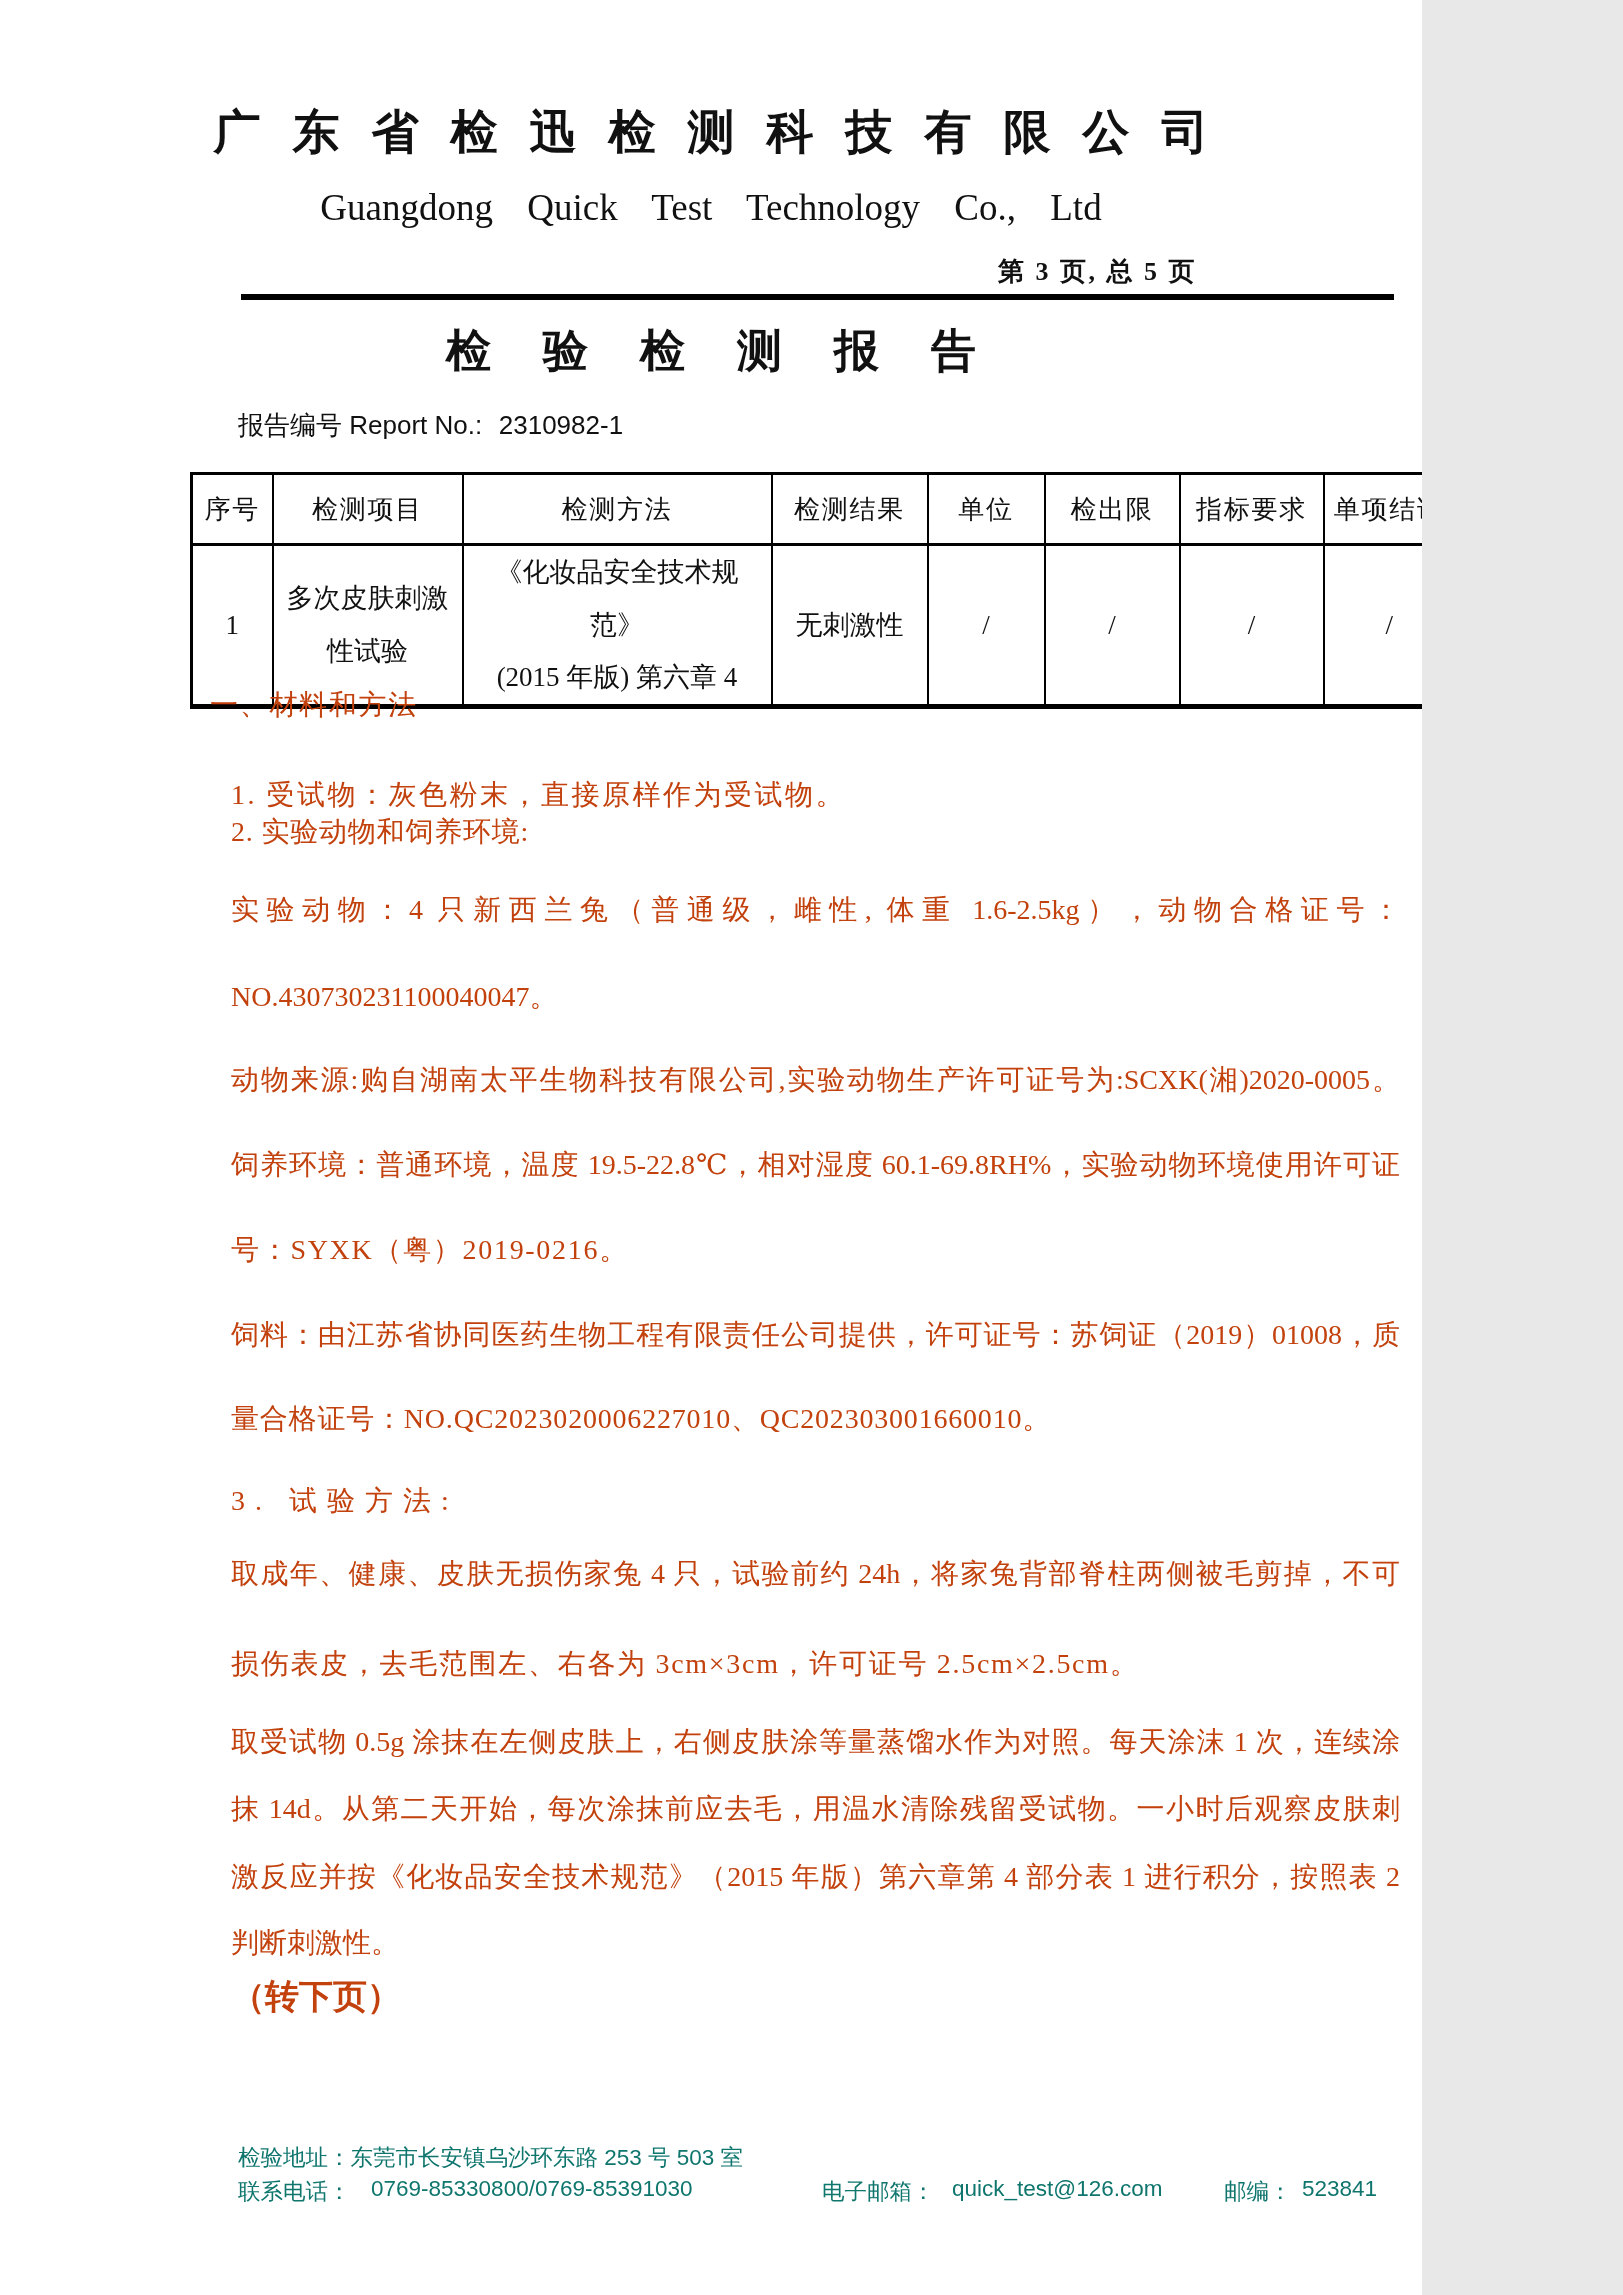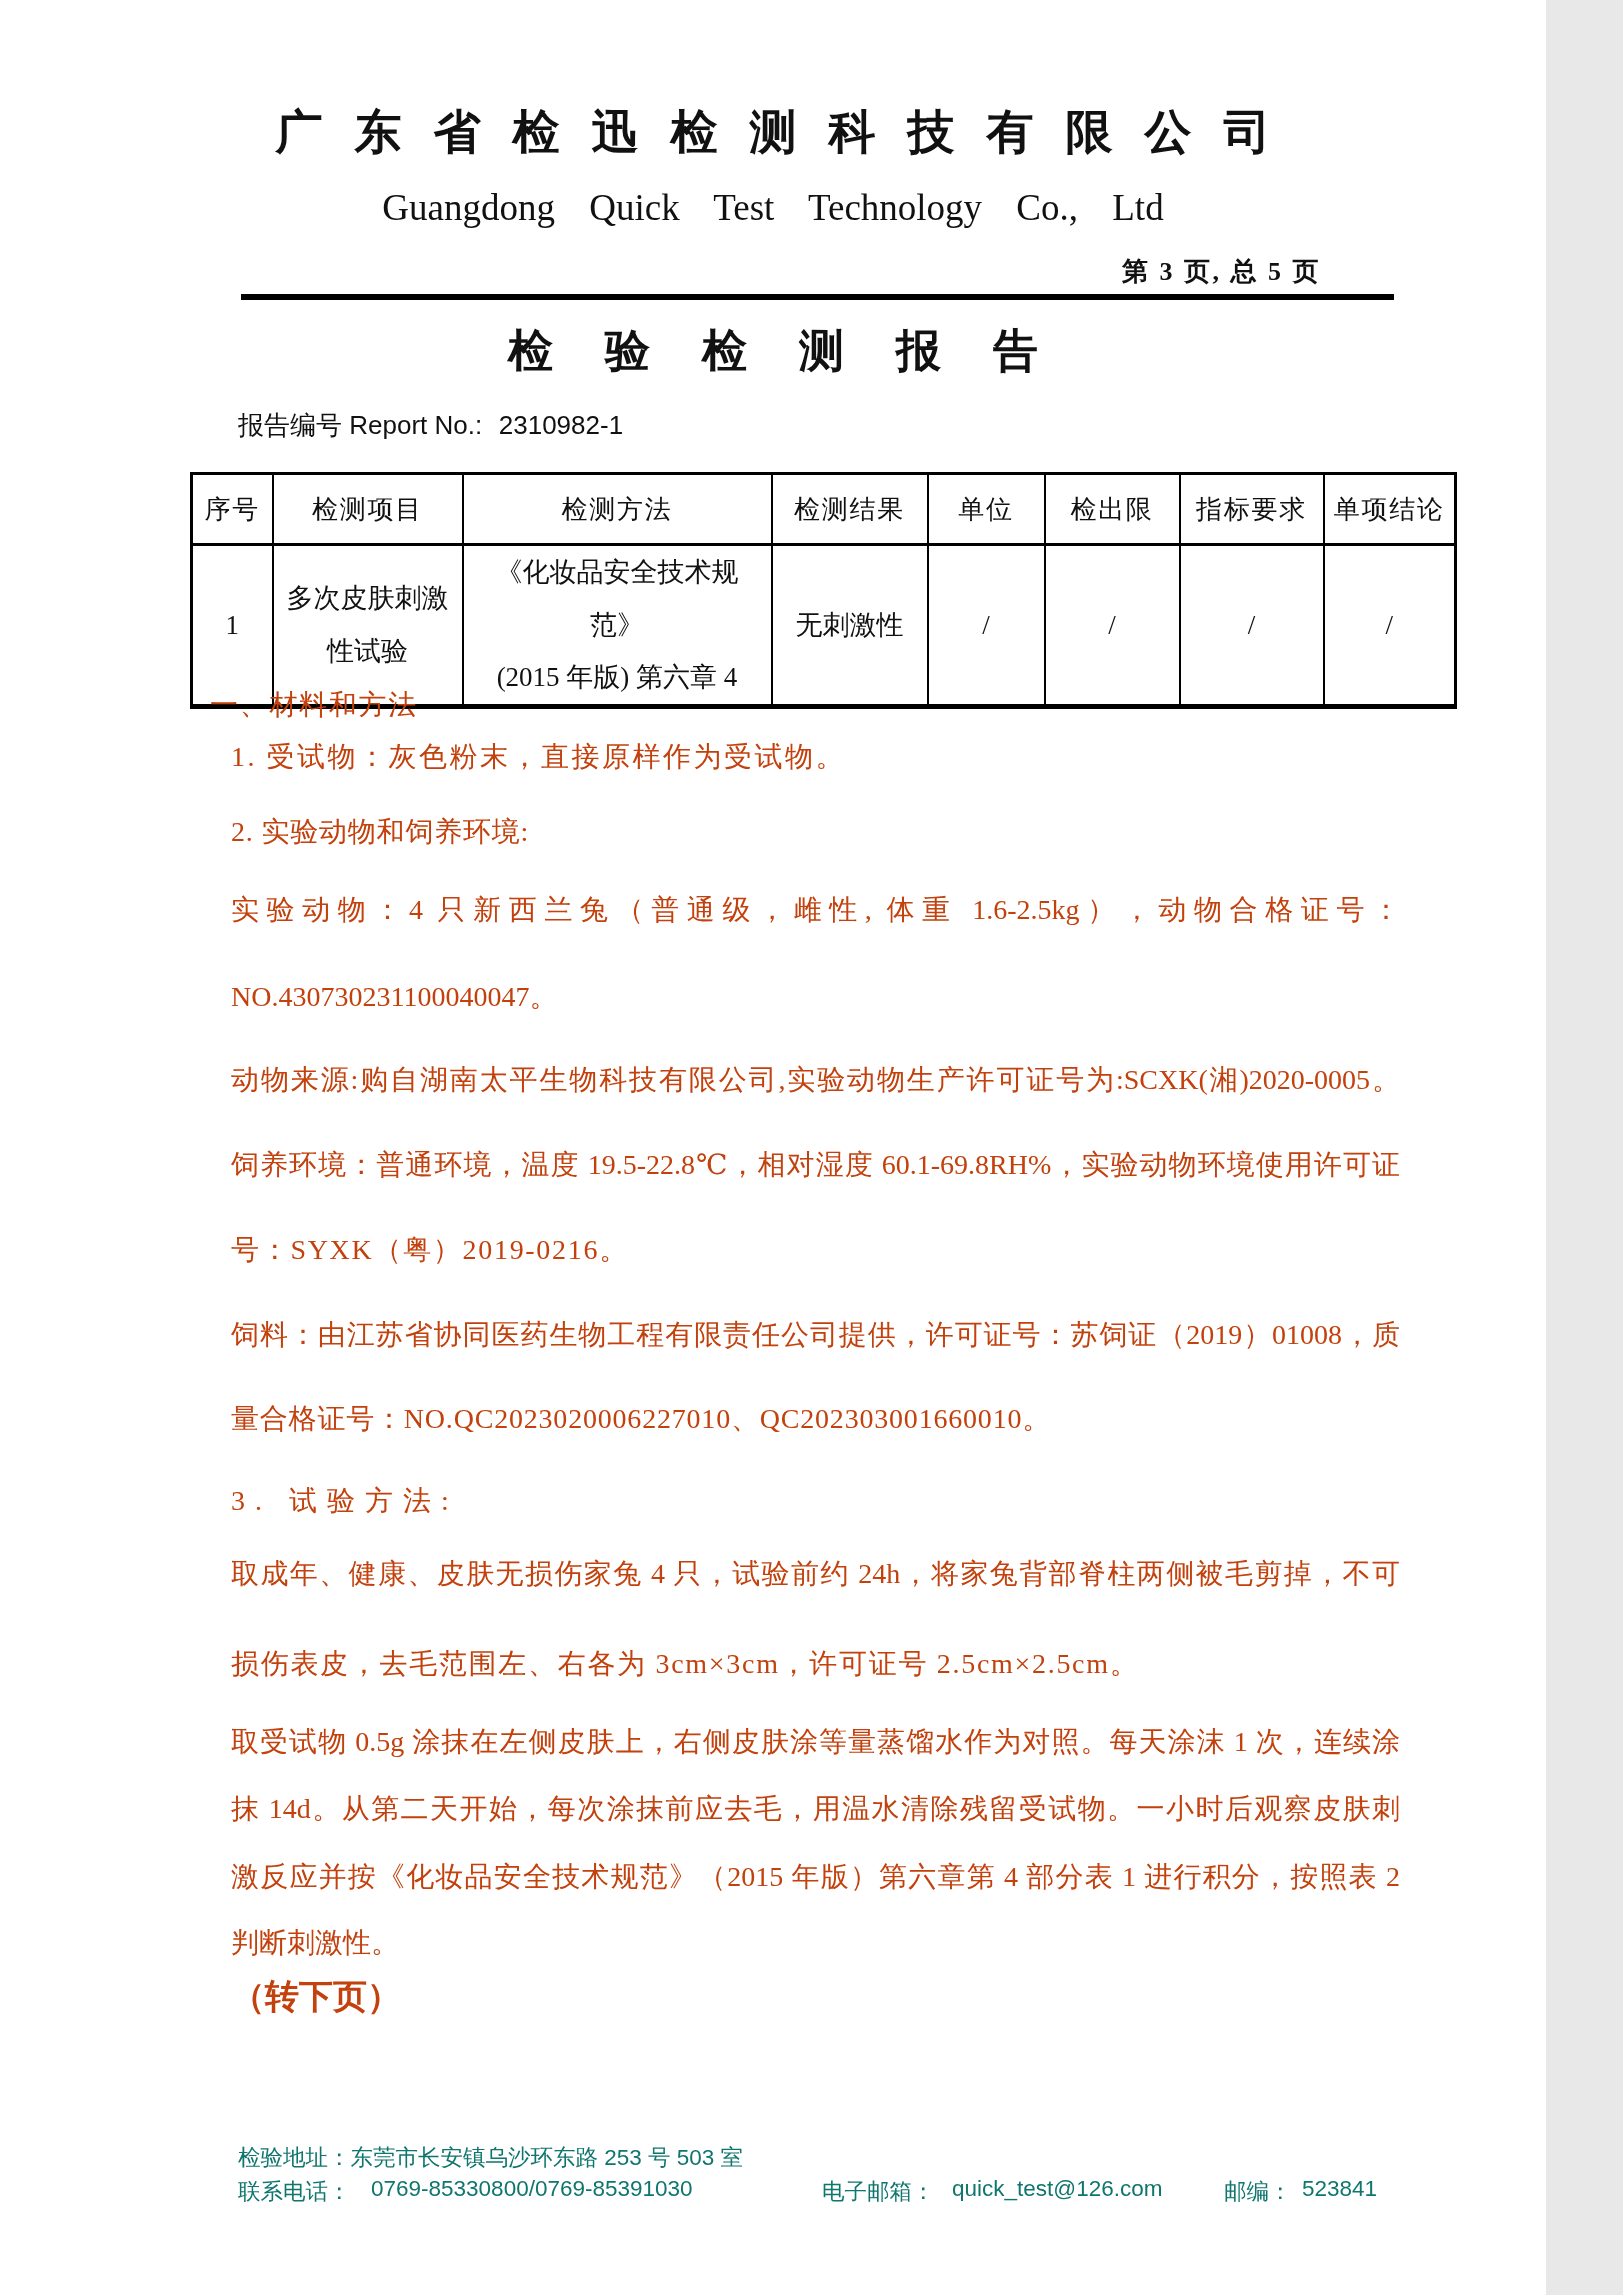--- a/index.html
+++ b/index.html
@@ -1,17 +1,17 @@
 <!DOCTYPE html>
 <html style="font-size:13.3px"><head>
 <meta charset="utf-8">
 <style>
   html,body{margin:0;padding:0;background:#e8e8e8;}
   .page{
-    position:relative;width:1546px;height:2295px;background:#ffffff;
+    position:relative;width:1422px;height:2295px;background:#ffffff;
     overflow:hidden;color:#111;
     font-family:"Liberation Serif","DejaVu Serif",serif;
   }
   
   .company-cn{
     position:absolute;top:101px;left:0;width:100%;text-align:center;
     font-size:47px;font-weight:600;letter-spacing:32px;padding-left:32px;
     box-sizing:border-box;white-space:nowrap;
   }
   .company-en{
@@ -132,21 +132,21 @@
         <td>无刺激性</td>
         <td>/</td>
         <td>/</td>
         <td>/</td>
         <td>/</td>
       </tr>
     </tbody>
   </table>
 
   <div class="bl sec" style="top:687px">一、材料和方法</div>
-  <div class="bl ls3" style="top:739px">1. 受试物：灰色粉末，直接原样作为受试物。</div>
+  <div class="bl ls3" style="top:777px">1. 受试物：灰色粉末，直接原样作为受试物。</div>
   <div class="bl ls1" style="top:814px">2. 实验动物和饲养环境:</div>
   <div class="bl j" style="top:892px">实验动物：4 只新西兰兔（普通级，雌性, 体重 1.6-2.5kg），动物合格证号：</div>
   <div class="bl" style="top:979px">NO.430730231100040047。</div>
   <div class="bl j" style="top:1062px">动物来源:购自湖南太平生物科技有限公司,实验动物生产许可证号为:SCXK(湘)2020-0005。</div>
   <div class="bl j" style="top:1147px">饲养环境：普通环境，温度 19.5-22.8℃，相对湿度 60.1-69.8RH%，实验动物环境使用许可证</div>
   <div class="bl ls2" style="top:1232px">号：SYXK（粤）2019-0216。</div>
   <div class="bl j" style="top:1317px">饲料：由江苏省协同医药生物工程有限责任公司提供，许可证号：苏饲证（2019）01008，质</div>
   <div class="bl ls1" style="top:1401px">量合格证号：NO.QC2023020006227010、QC202303001660010。</div>
   <div class="bl ls12" style="top:1483px">3. 试验方法:</div>
   <div class="bl j" style="top:1556px">取成年、健康、皮肤无损伤家兔 4 只，试验前约 24h，将家兔背部脊柱两侧被毛剪掉，不可</div>

